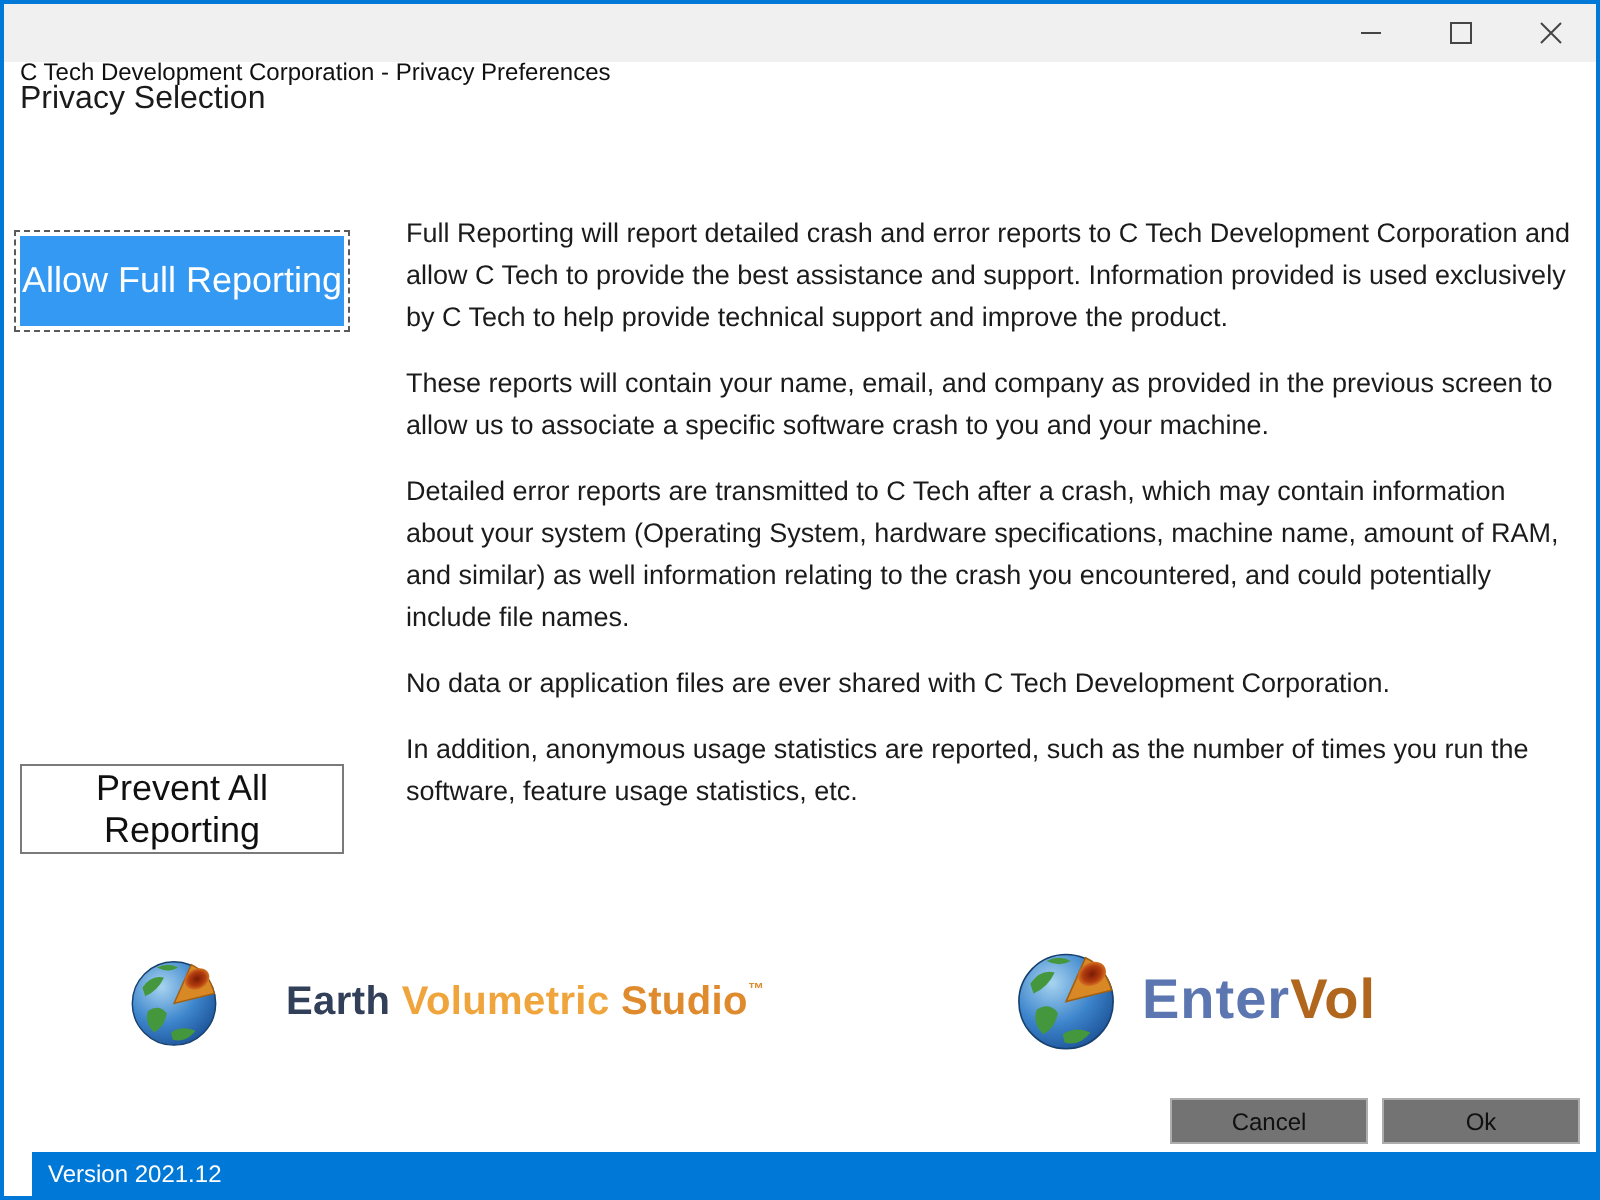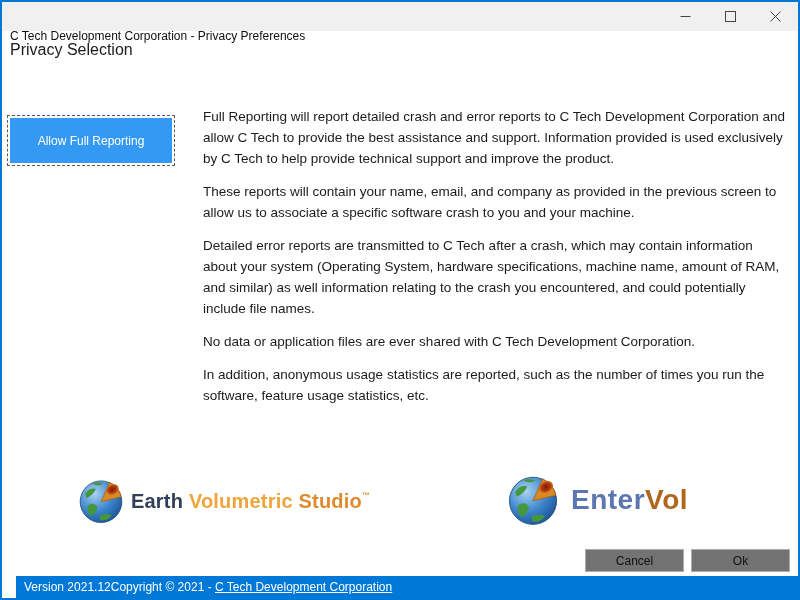--- a/index.html
+++ b/index.html
@@ -40,21 +40,21 @@
     position: absolute; left: 8px; top: 39px;
     font-size: 16px; color: #1b1b1b; font-weight: 400;
   }
 
   
   .option-btn {
     position: absolute; left: 8px; width: 162px; height: 45px;
     background: #ffffff;
     border: 1px solid #7a7a7a;
     font-family: "Liberation Sans", sans-serif;
-    font-size: 12px; color: #101010;
+    font-size: 18px; color: #101010;
     display: flex; align-items: center; justify-content: center;
     cursor: pointer;
   }
   .option-btn.selected {
     background: var(--selected, #3399F2);
     color: #ffffff;
     border: none;
     outline: 1px dashed #5a5a5a;
     outline-offset: 2px;
   }
@@ -70,21 +70,21 @@
   .desc p {
     font-size: 13.5px; line-height: 21px;
     margin-bottom: 12px;
   }
 
   
   .logo {
     position: absolute;
     display: flex; align-items: center;
   }
-  .logo-evs { left: 76px; top: 476px; }
+  .logo-evs { left: 62px; top: 476px; gap: 26px; }
   .logo-entervol { left: 505px; top: 472px; }
   .logo svg { display: block; }
   .evs-text {
     margin-left: 7px;
     font-size: 20px; font-weight: bold; letter-spacing: 0.2px;
     white-space: pre;
   }
   .evs-earth { color: #323f58; }
   .evs-volumetric { color: #F0A43C; }
   .evs-studio { color: #E08A2E; }
@@ -149,20 +149,21 @@
               <path d="M0.5 0.5 L10.5 10.5 M10.5 0.5 L0.5 10.5" stroke="#454545" stroke-width="1" fill="none"></path>
             </svg>
         </span>
       </div>
     </div>
   </div>
 
   <div class="page-heading">Privacy Selection</div>
 
   <button id="opt-full" class="option-btn selected">Allow Full Reporting</button>
+  <button id="opt-prevent" class="option-btn">Prevent All Reporting</button>
 
   <div class="desc">
     <p>Full Reporting will report detailed crash and error reports to C Tech Development Corporation and allow C Tech to provide the best assistance and support. Information provided is used exclusively by C Tech to help provide technical support and improve the product.</p>
     <p>These reports will contain your name, email, and company as provided in the previous screen to allow us to associate a specific software crash to you and your machine.</p>
     <p>Detailed error reports are transmitted to C Tech after a crash, which may contain information about your system (Operating System, hardware specifications, machine name, amount of RAM, and similar) as well information relating to the crash you encountered, and could potentially include file names.</p>
     <p>No data or application files are ever shared with C Tech Development Corporation.</p>
     <p>In addition, anonymous usage statistics are reported, such as the number of times you run the software, feature usage statistics, etc.</p>
   </div>
 
   <div class="logo logo-evs">
@@ -217,19 +218,15 @@
       </svg>
     </span>
     <span class="entervol-text"><span class="ev-enter">Enter</span><span class="ev-vol">Vol</span></span>
   </div>
 
   <button id="btn-cancel" class="action-btn">Cancel</button>
   <button id="btn-ok" class="action-btn">Ok</button>
 
   <div class="statusbar">
     <span>Version 2021.12</span>
-    <span class="copyright">
-        <span>Copyright © 2021 - </span>
-        <span class="copyright-link">C Tech Development Corporation</span>
-      </span>
   </div>
 
 </div>
 
 </body></html>

